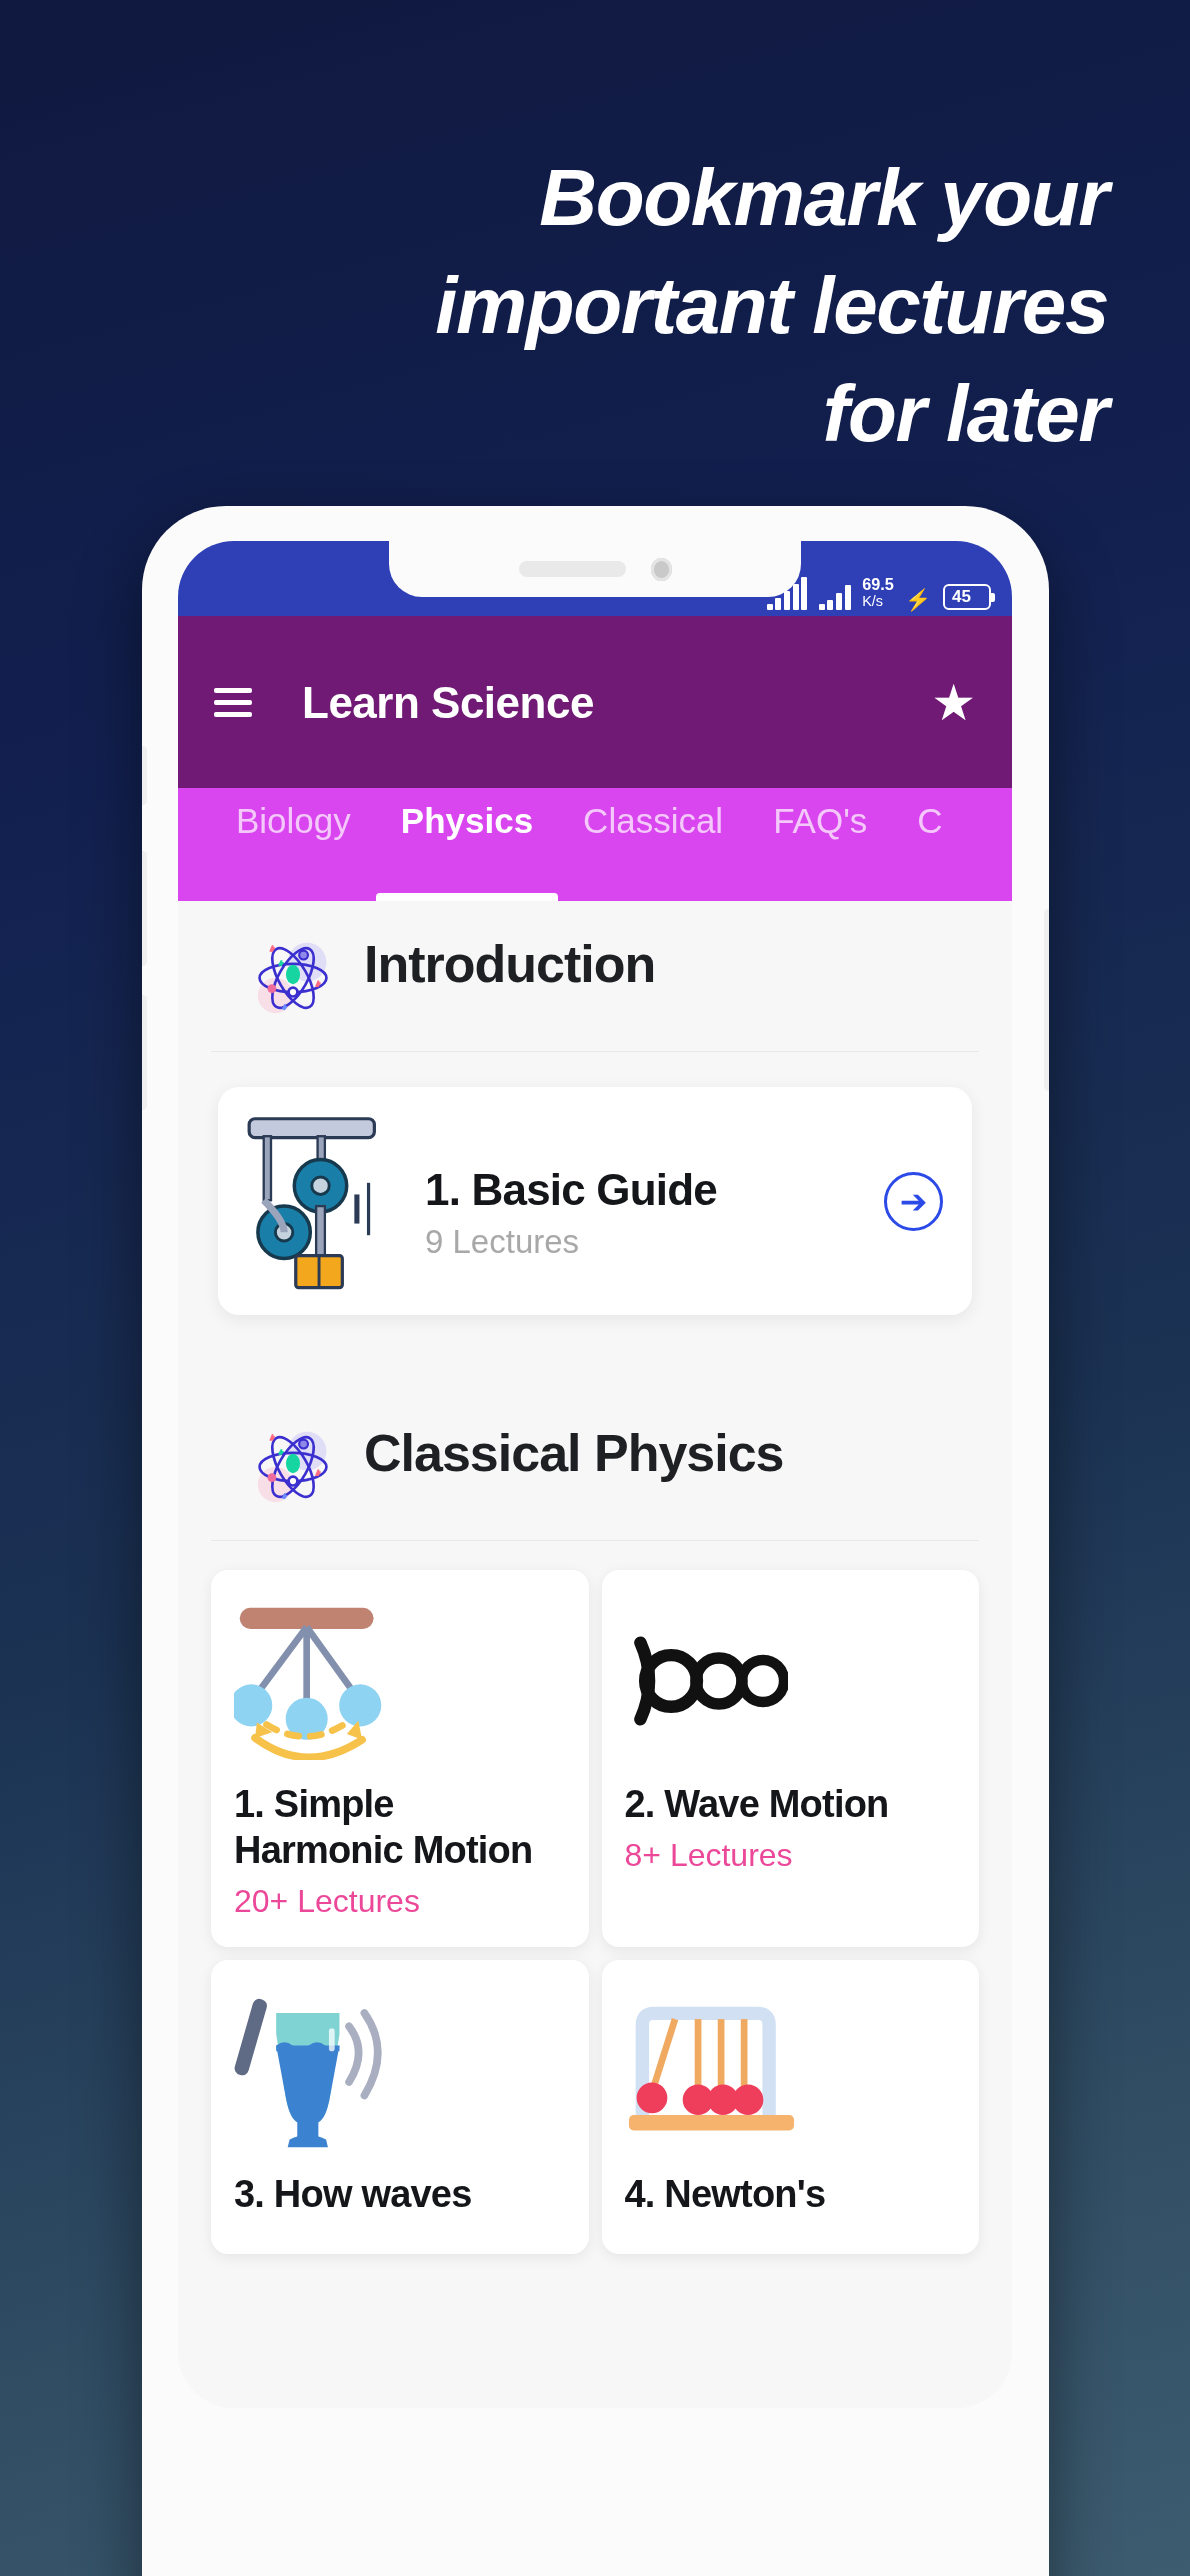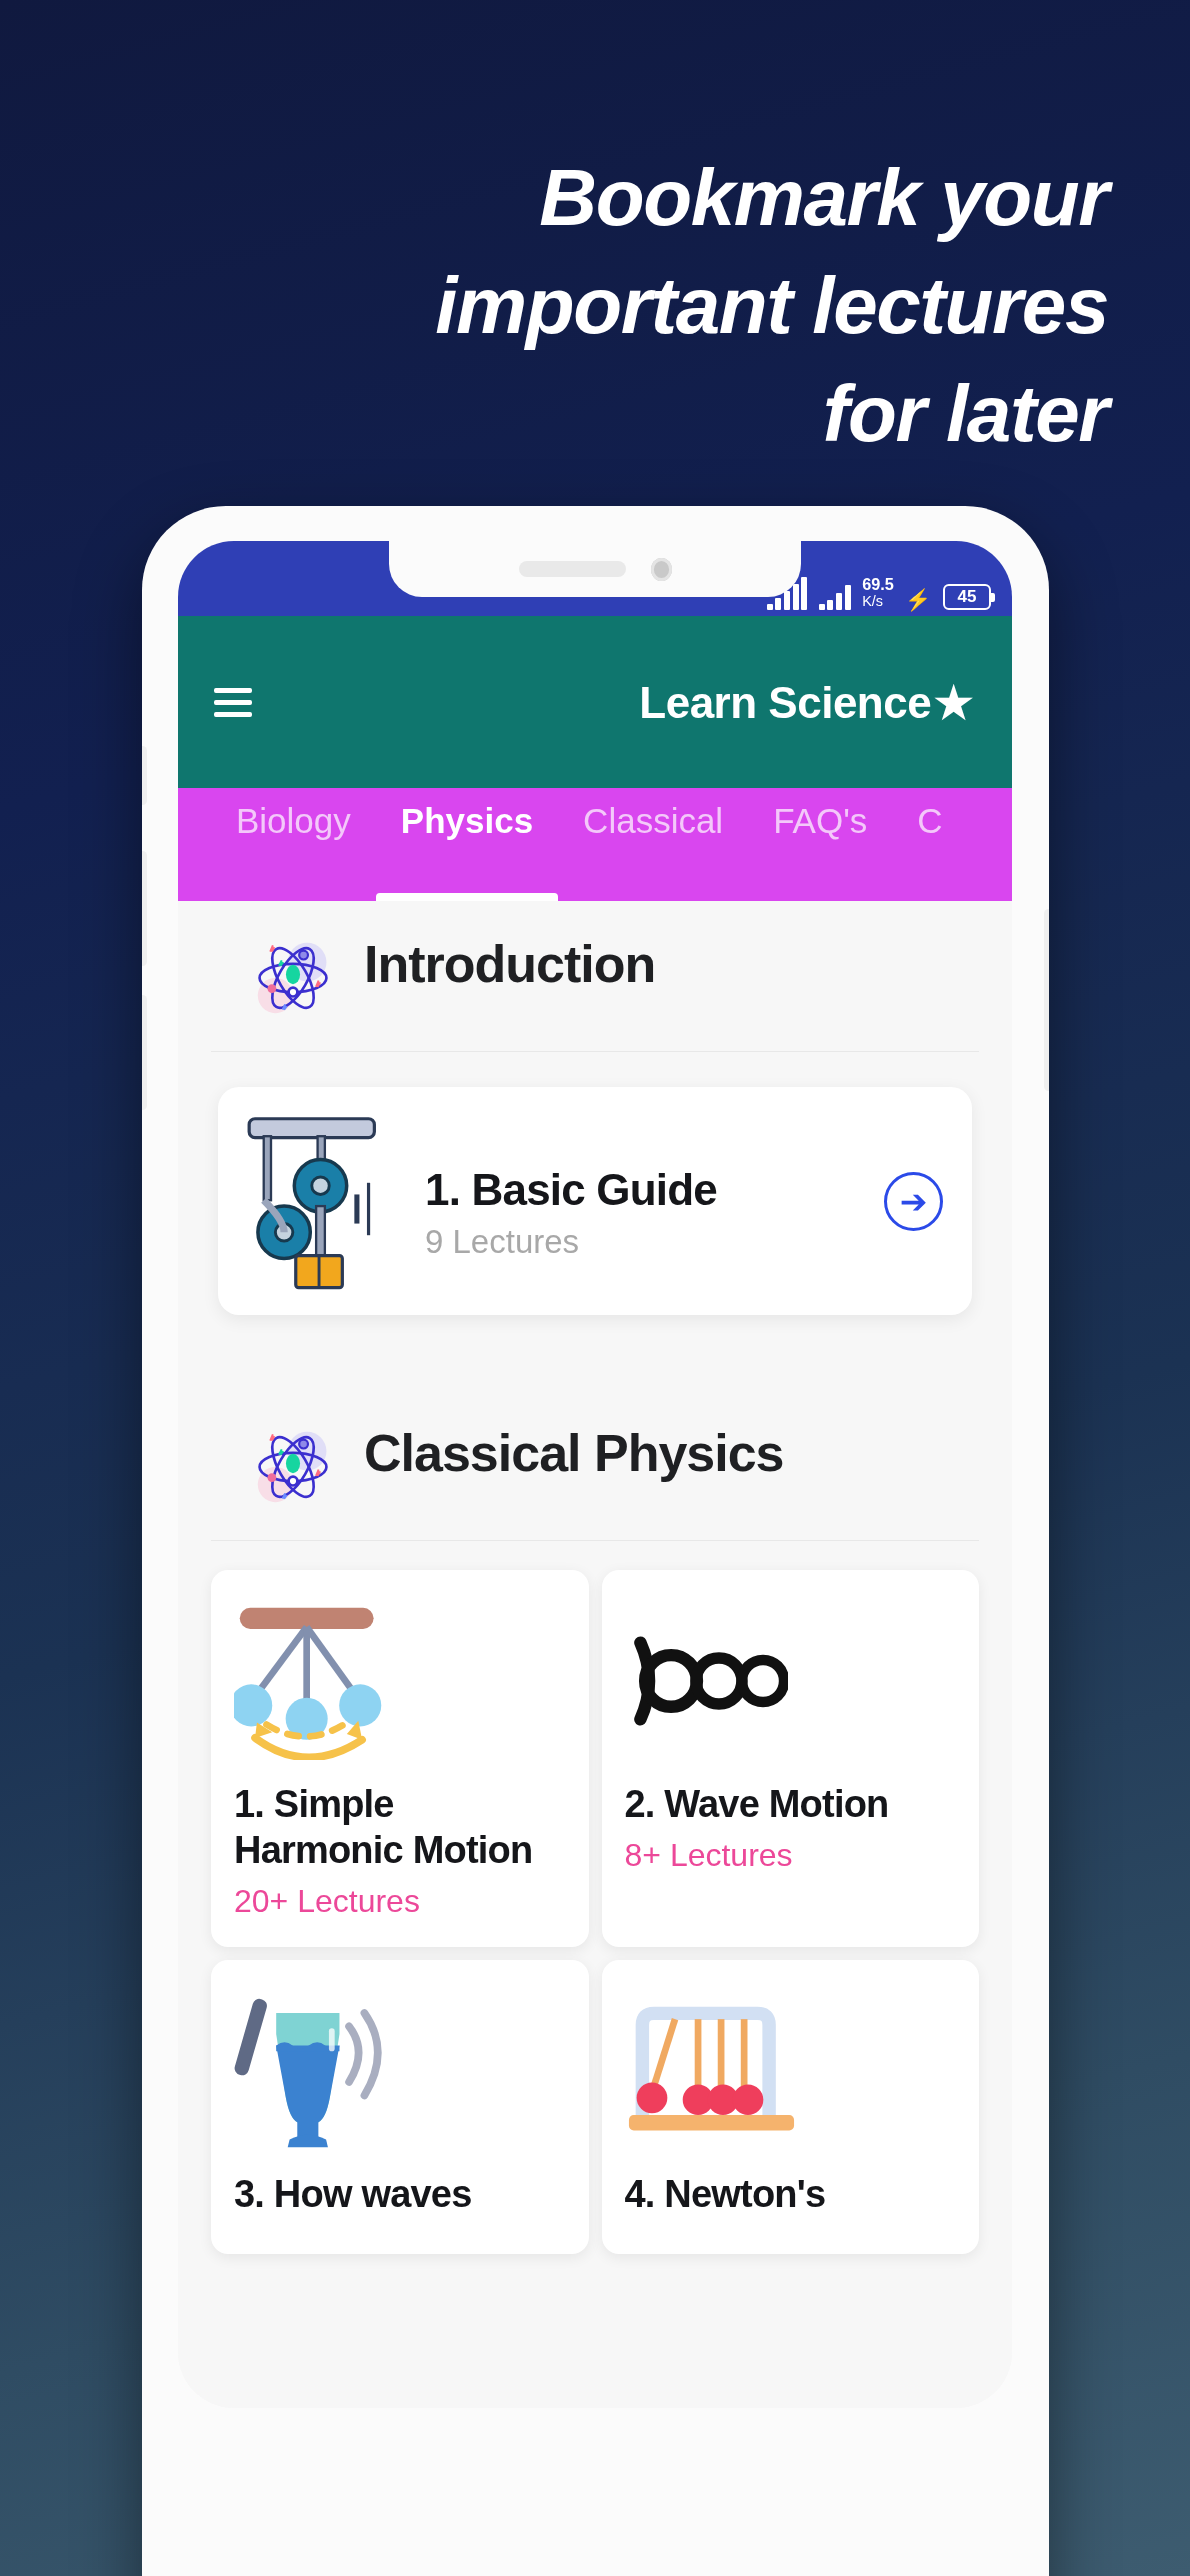--- a/index.html
+++ b/index.html
@@ -69,21 +69,21 @@
   .signal.b i:nth-child(1) { height: 5.8px; }
   .signal.b i:nth-child(2) { height: 10.5px; }
   .signal.b i:nth-child(3) { height: 17px; }
   .signal.b i:nth-child(4) { height: 25px; }
   .netspeed { color: #fff; font-size: 16.3px; line-height: 17px; font-weight: bold; text-align: left; }
   .netspeed .unit { font-size: 14.4px; font-weight: normal; display: block; }
   .bolt { color: #fff; font-size: 21px; line-height: 21px; }
   .battery {
     border: 2.4px solid #fff; border-radius: 5.8px;
     padding: 1px 7px; color: #fff; font-size: 17px; font-weight: bold;
-    min-width: 48px; text-align: center; position: relative;
+    min-width: 48px; text-align: left; position: relative;
   }
   .battery::after {
     content: ""; position: absolute; right: -5.7px; top: 6.7px;
     width: 3.8px; height: 9.6px; background: #fff; border-radius: 0 1.9px 1.9px 0;
   }
 
   
   .notch {
     position: absolute; left: 50%; transform: translateX(-50%); top: 0;
     width: 412px; height: 56px;
@@ -93,22 +93,22 @@
     z-index: 5;
   }
   .speaker { width: 107px; height: 15.3px; background: #e9e9e9; border-radius: 8.6px; }
   .camera { width: 21px; height: 23px; background: #c9c9c9; border-radius: 50%;
             box-shadow: inset 0 0 0 2.9px #e4e4e4; }
 
   
   .appbar {
     position: absolute; left: 0; top: 75px;
     width: 834px; height: 173px;
-    background: #0f766e;
-    display: flex; align-items: center; padding: 0 36px; text-align: right;
+    background: #701a75;
+    display: flex; align-items: center; padding: 0 36px;
   }
   .hamburger { width: 38px; height: 29px; display: flex; flex-direction: column;
                justify-content: space-between; cursor: pointer; }
   .hamburger span { display: block; height: 4.8px; background: #fff; border-radius: 1.9px; }
   .appbar-title {
     flex: 1; color: #fff; font-size: 44px; font-weight: bold;
     margin-left: 50px; letter-spacing: -0.5px;
   }
   .star-icon { color: #fff; font-size: 50px; line-height: 50px; }
 

